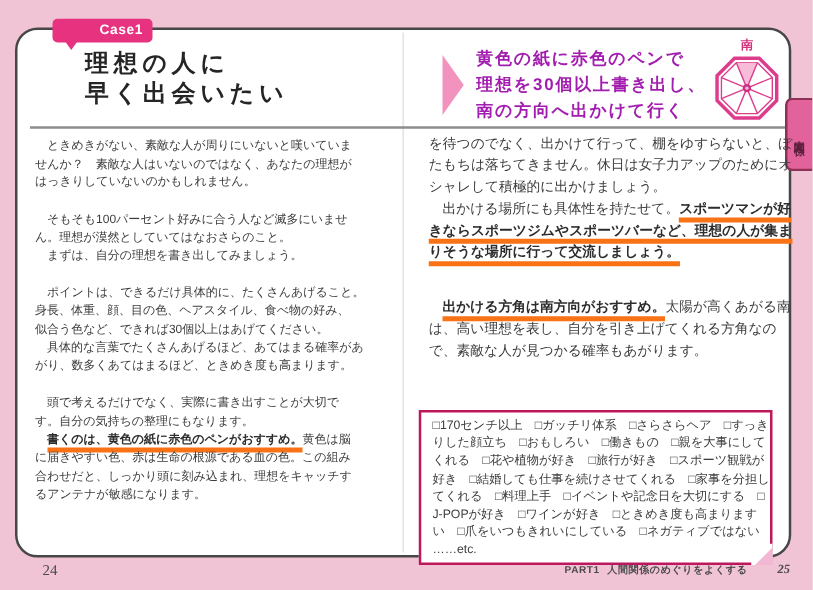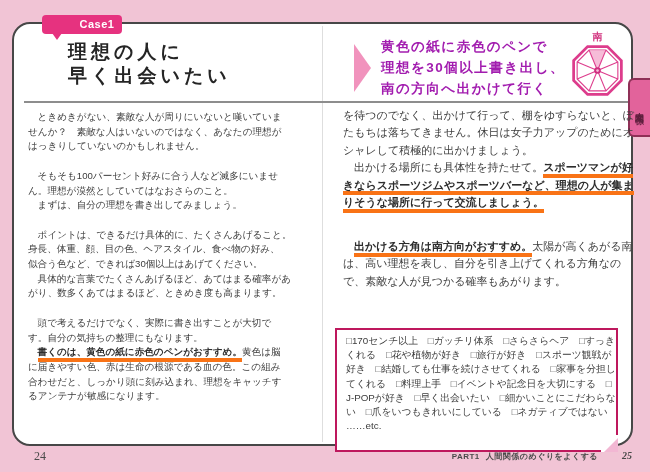--- a/index.html
+++ b/index.html
@@ -146,24 +146,25 @@
   <div class="right-body2">
       <div class="tline"><span>　</span><span class="em">出かける方角は南方向がおすすめ。</span><span>太陽が高くあがる南</span></div>
       <div class="tline"><span>は、高い理想を表し、自分を引き上げてくれる方角なの</span></div>
       <div class="tline"><span>で、素敵な人が見つかる確率もあがります。</span></div>
     </div>
 
 
   <div class="check-box">
     <div class="box-lines">
         <div class="tline"><span>□170センチ以上　□ガッチリ体系　□さらさらヘア　□すっき</span></div>
+        <div class="tline"><span>りした顔立ち　□おもしろい　□働きもの　□親を大事にして</span></div>
         <div class="tline"><span>くれる　□花や植物が好き　□旅行が好き　□スポーツ観戦が</span></div>
         <div class="tline"><span>好き　□結婚しても仕事を続けさせてくれる　□家事を分担し</span></div>
         <div class="tline"><span>てくれる　□料理上手　□イベントや記念日を大切にする　□</span></div>
-        <div class="tline"><span>J-POPが好き　□早く出会いたい　□細かいことにこだわらな</span></div>
+        <div class="tline"><span>J-POPが好き　□ワインが好き　□ときめき度も高まります</span></div>
         <div class="tline"><span>い　□爪をいつもきれいにしている　□ネガティブではない</span></div>
         <div class="tline"><span>……etc.</span></div>
       </div>
     <div class="dogear"></div>
   </div>
 
   <div class="folio-left">24</div>
   <div class="folio-right">
     <span>PART1</span><span class="ft">人間関係のめぐりをよくする</span><span class="pn">25</span>
   </div>

